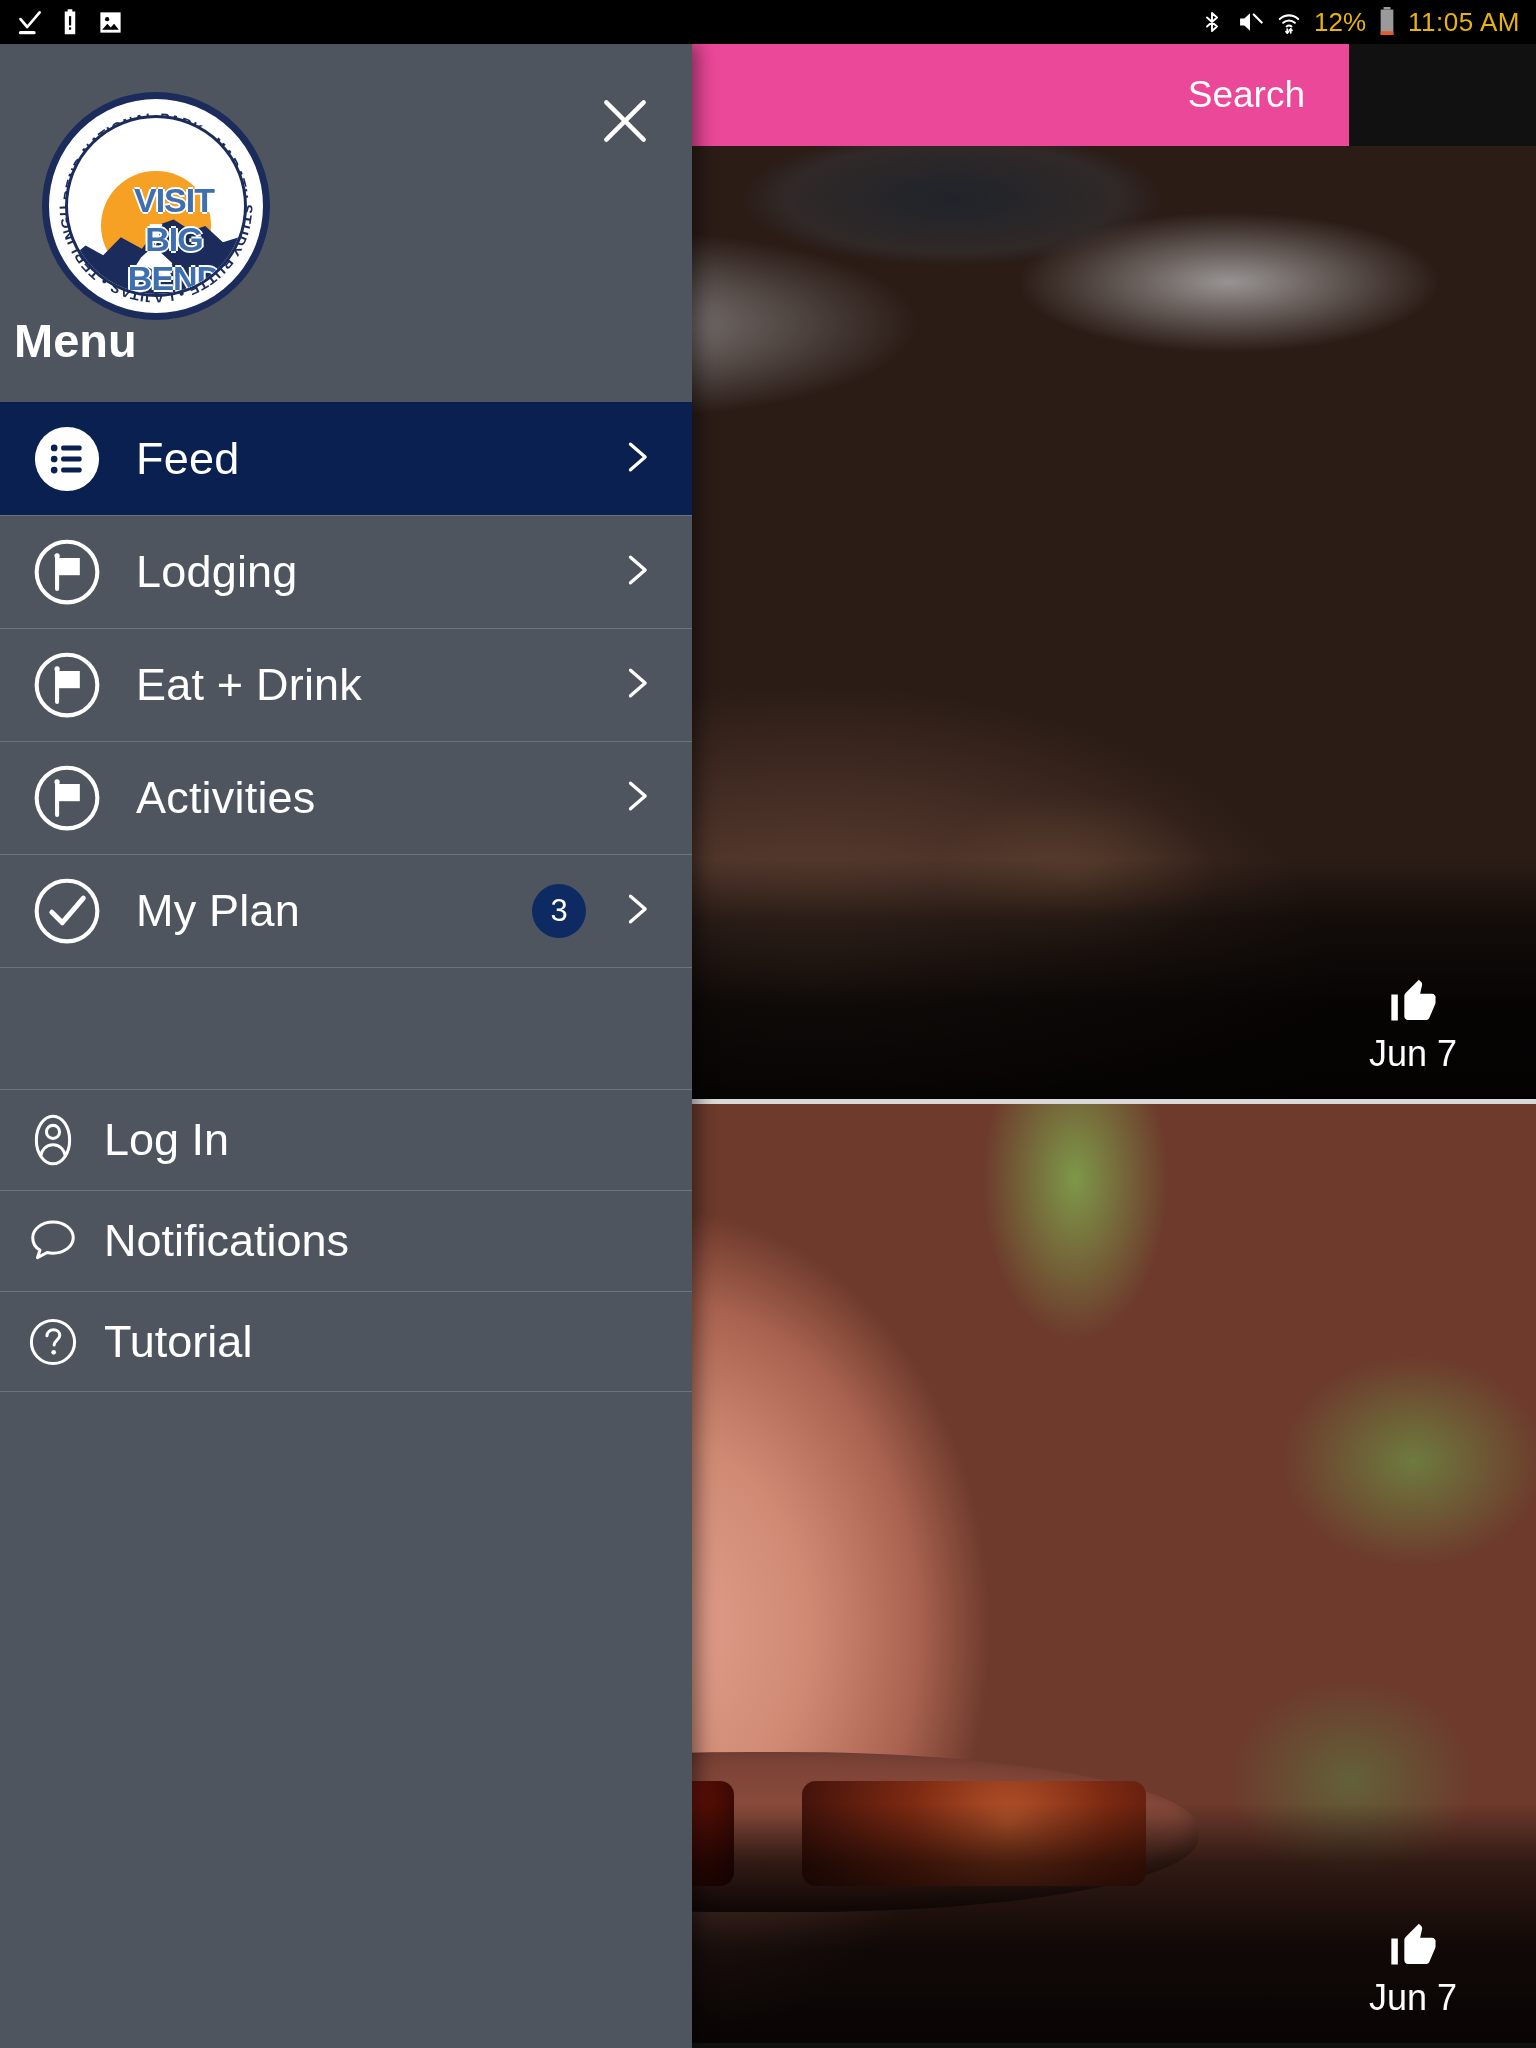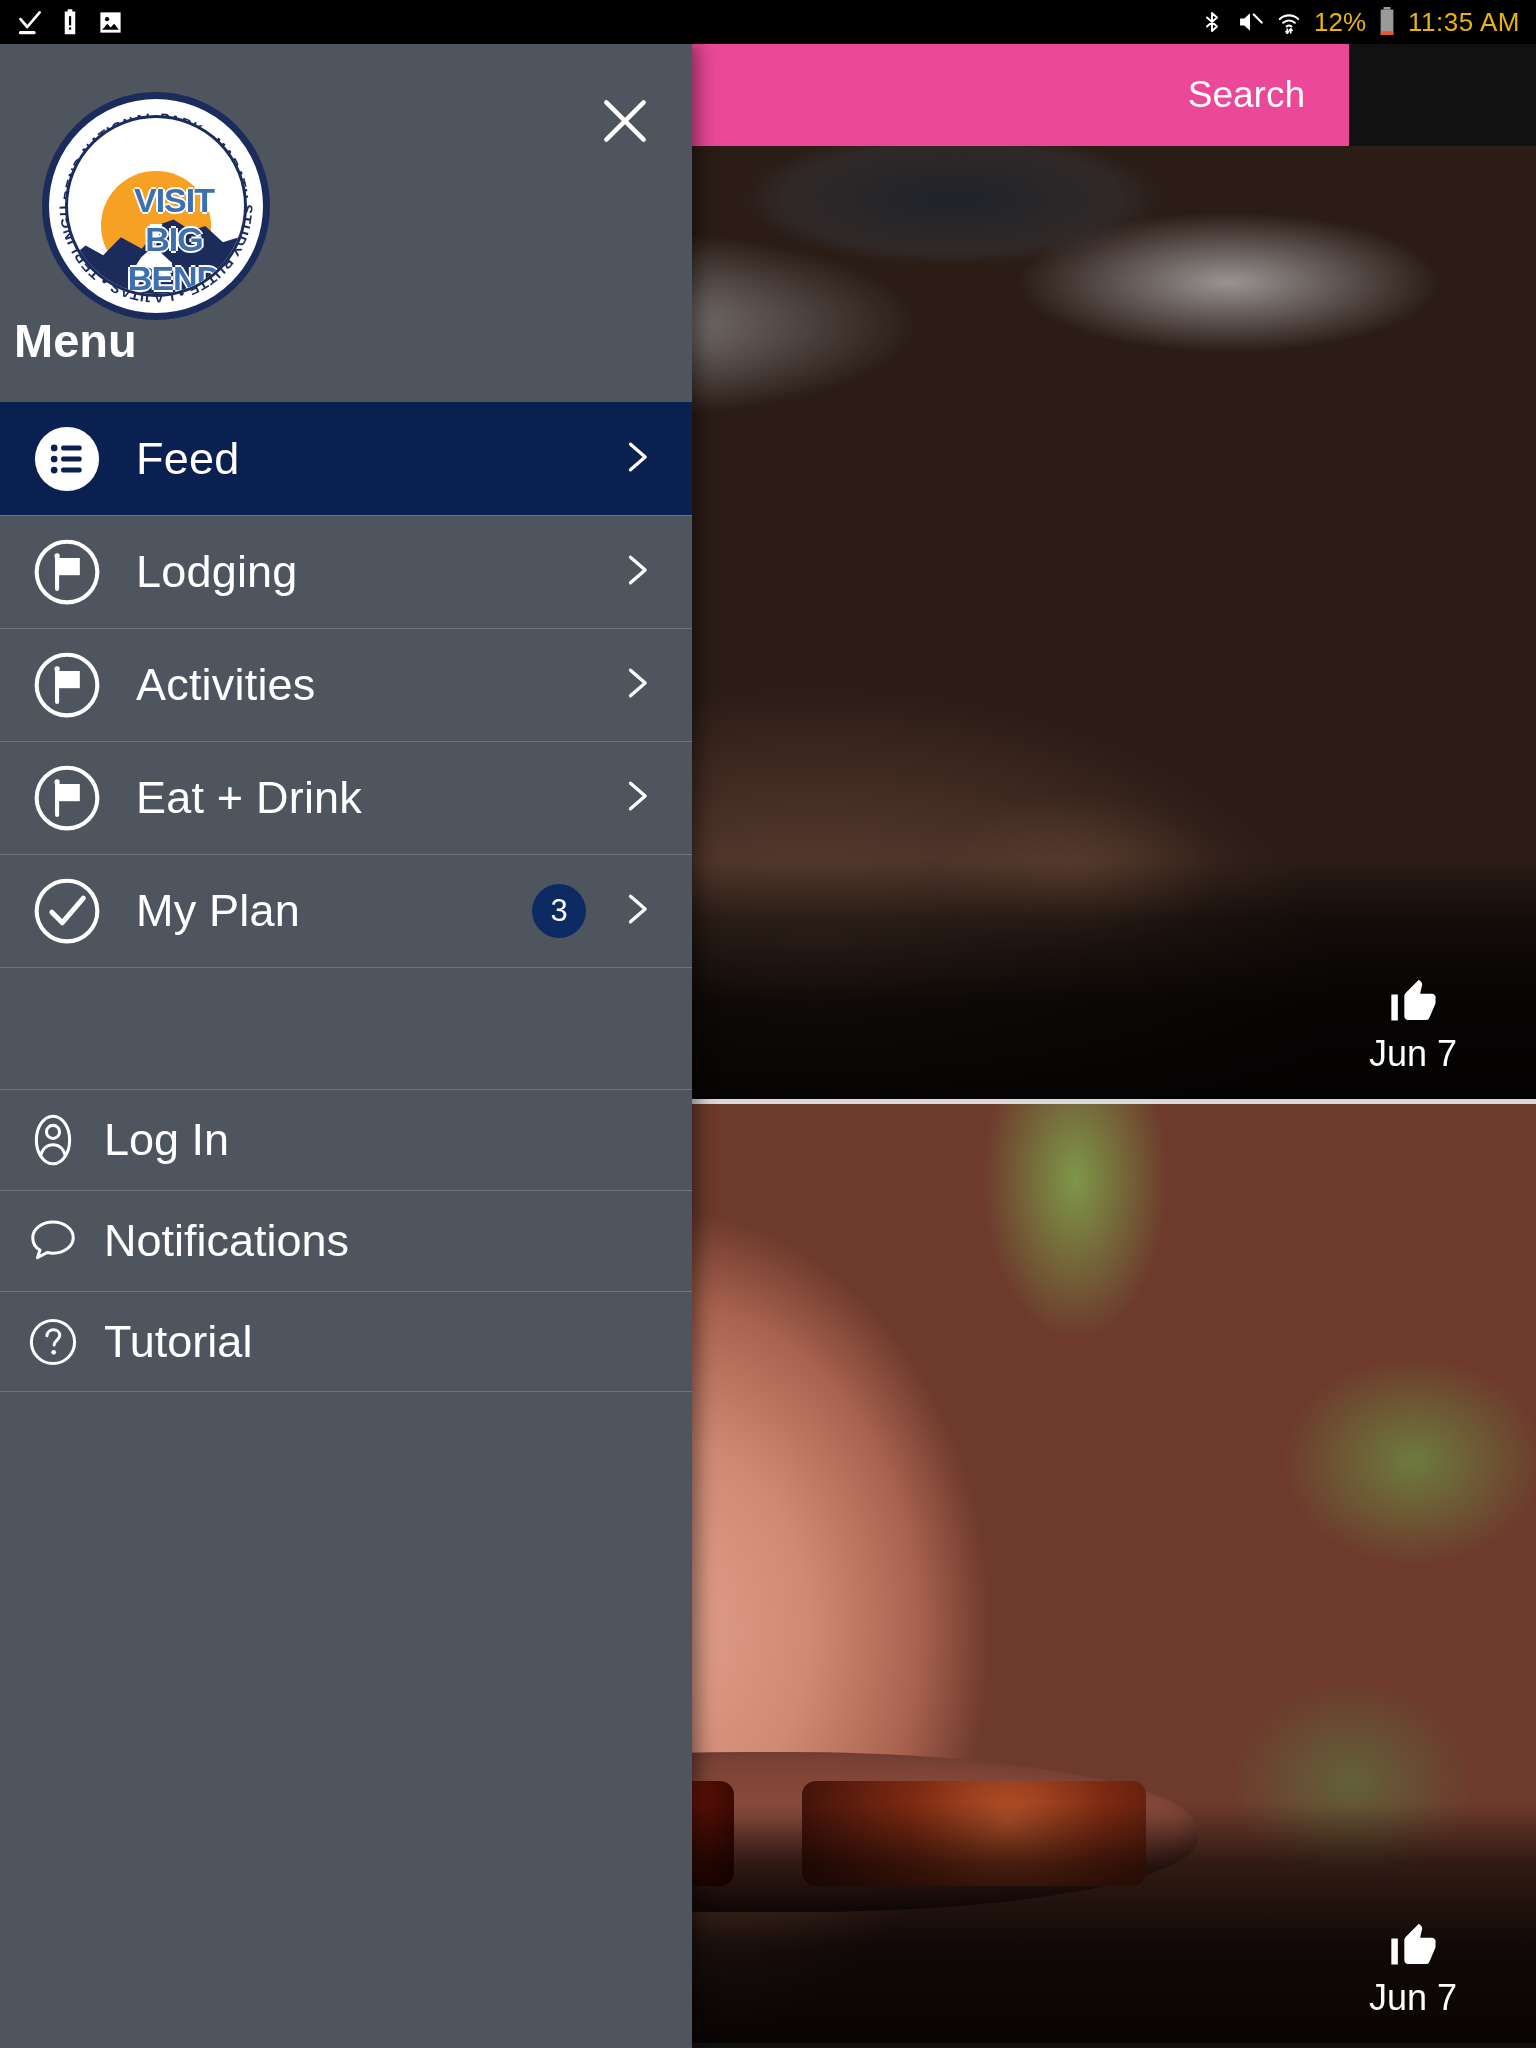--- a/index.html
+++ b/index.html
@@ -328,38 +328,38 @@
 
   <div class="drawer-row">
     <span class="row-icon">
       <svg width="70" height="70" viewBox="0 0 24 24" fill="none" stroke="#ffffff" stroke-width="1.4">
         <circle cx="12" cy="12" r="10.4"></circle>
         <line x1="8.6" y1="6.4" x2="8.6" y2="17.8" stroke-linecap="round"></line>
         <path d="M8.6 7.2 L16.4 7.2 L16.4 13.1 L8.6 13.1 Z" fill="#ffffff" stroke="none"></path>
         <circle cx="8.6" cy="6.5" r="0.9" fill="#ffffff" stroke="none"></circle>
       </svg>
     </span>
-    <span class="row-label">Activities</span>
+    <span class="row-label">Eat + Drink</span>
     <span class="row-chevron">
       <svg width="44" height="44" viewBox="0 0 24 24" fill="none" stroke="#ffffff" stroke-width="1.8" stroke-linecap="round" stroke-linejoin="round">
           <polyline points="9 5 17 12 9 19"></polyline>
         </svg>
     </span>
   </div>
 
   <div class="drawer-row">
     <span class="row-icon">
       <svg width="70" height="70" viewBox="0 0 24 24" fill="none" stroke="#ffffff" stroke-width="1.4">
         <circle cx="12" cy="12" r="10.4"></circle>
         <line x1="8.6" y1="6.4" x2="8.6" y2="17.8" stroke-linecap="round"></line>
         <path d="M8.6 7.2 L16.4 7.2 L16.4 13.1 L8.6 13.1 Z" fill="#ffffff" stroke="none"></path>
         <circle cx="8.6" cy="6.5" r="0.9" fill="#ffffff" stroke="none"></circle>
       </svg>
     </span>
-    <span class="row-label">Eat + Drink</span>
+    <span class="row-label">Activities</span>
     <span class="row-chevron">
       <svg width="44" height="44" viewBox="0 0 24 24" fill="none" stroke="#ffffff" stroke-width="1.8" stroke-linecap="round" stroke-linejoin="round">
           <polyline points="9 5 17 12 9 19"></polyline>
         </svg>
     </span>
   </div>
 
   <div class="drawer-row">
     <span class="row-icon">
       <svg width="70" height="70" viewBox="0 0 24 24" fill="none" stroke="#ffffff" stroke-width="1.4">
@@ -463,15 +463,15 @@
       </svg>
     </span>
     <span id="battery-pct">12%</span>
     <span class="sb-icon">
       <svg width="18" height="30" viewBox="0 0 14 26">
         <rect x="4" y="0" width="6" height="2.2" fill="#9a9a9a"></rect>
         <rect x="1.5" y="2.2" width="11" height="22" fill="#9a9a9a"></rect>
         <rect x="1.5" y="21" width="11" height="3.2" fill="#e8582a"></rect>
       </svg>
     </span>
-    <span id="status-clock">11:35 AM</span>
+    <span id="status-clock">11:05 AM</span>
   </div>
 </div>
 
 </body></html>

